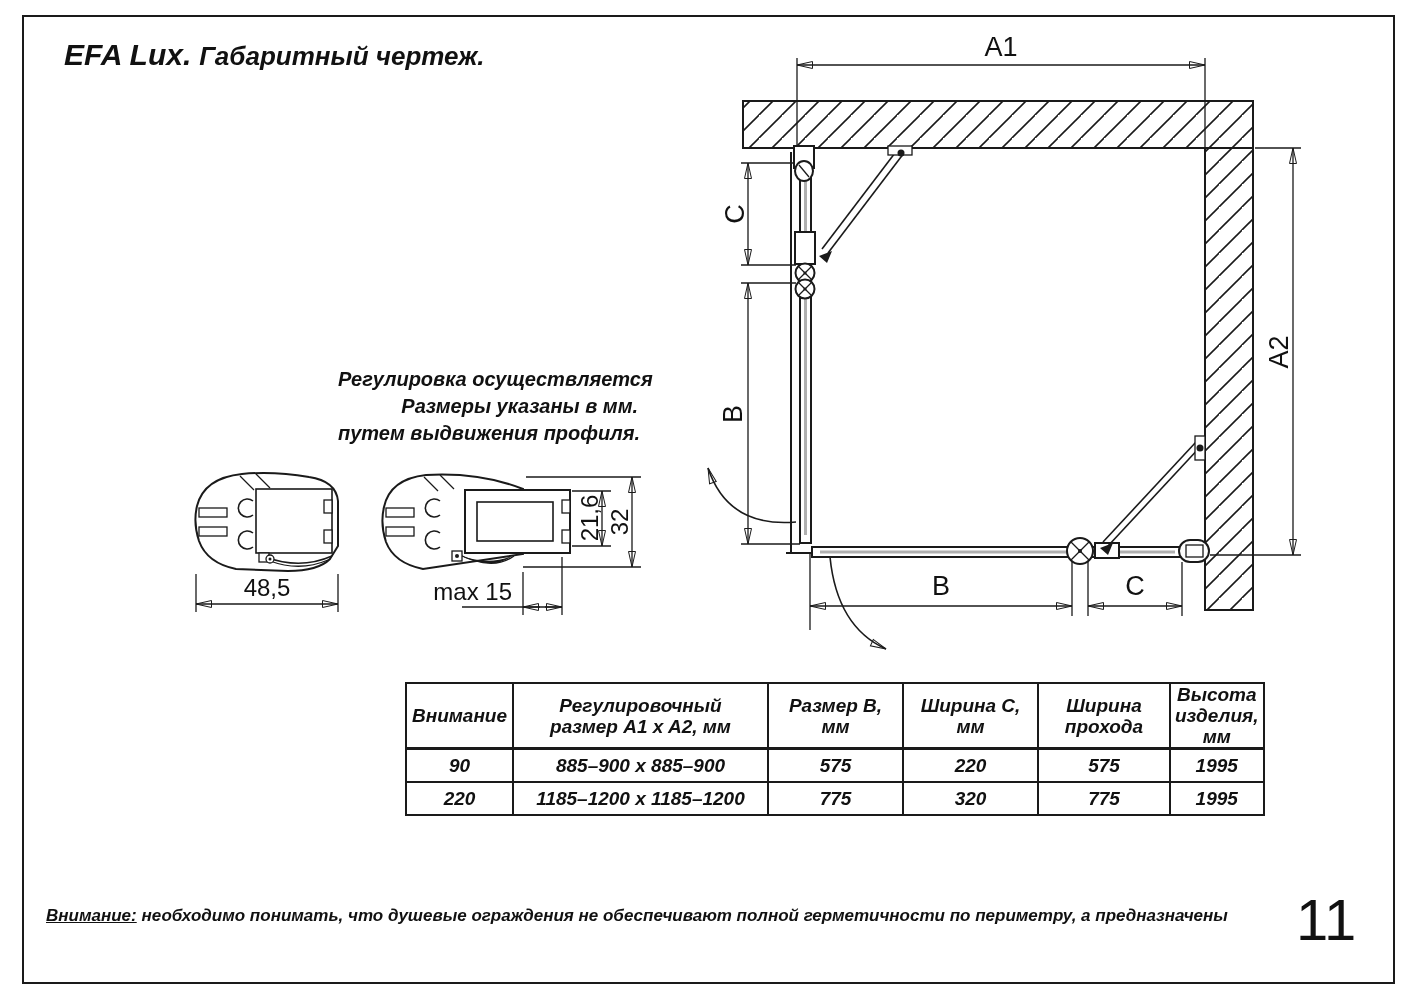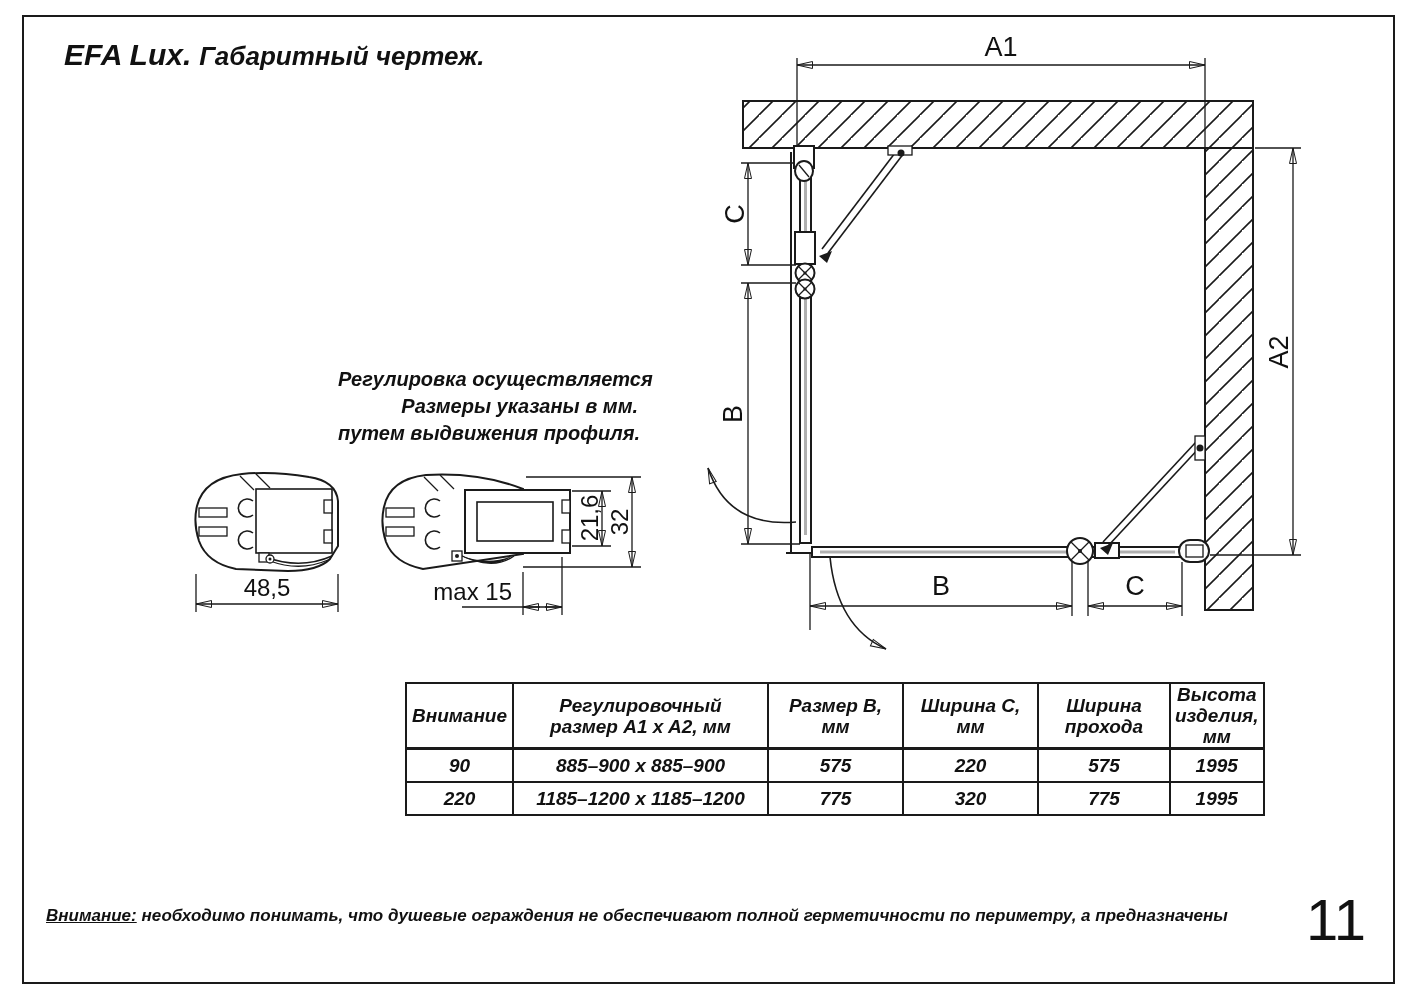--- a/index.html
+++ b/index.html
@@ -14,21 +14,21 @@
         font-style:italic;font-weight:bold;font-size:20px;line-height:27px;white-space:nowrap;}
   .spec-table{position:absolute;left:405px;top:682px;border-collapse:collapse;table-layout:fixed;
         font-style:italic;font-weight:bold;}
   .spec-table th,.spec-table td{border:2px solid #1a1a1a;text-align:center;vertical-align:middle;
         padding:0 4px;font-size:19px;}
   .spec-table th{height:62px;white-space:pre-line;font-weight:bold;border-bottom:3px solid #1a1a1a;line-height:21px;}
   .spec-table td{height:31px;}
   .warning{position:absolute;left:46px;top:903px;font-style:italic;font-weight:bold;
         font-size:17px;line-height:26px;white-space:nowrap;}
   .warning .wl{text-decoration:underline;}
-  .page-number{position:absolute;left:1296px;top:886px;width:80px;text-align:center;
+  .page-number{position:absolute;left:1296px;top:886px;width:80px;
         font-size:58px;color:#111;}
   svg.draw{position:absolute;left:0;top:0;}
   svg line,svg path,svg rect,svg circle,svg ellipse{stroke:#1a1a1a;fill:none;}
   .w1{stroke-width:1.3px;} .w15{stroke-width:1.6px;} .w2{stroke-width:2px;}
   .f{fill:#fff;} .blk{fill:#1a1a1a;stroke:none;}
   .hatch{fill:url(#hatch);}
   .glass{stroke:#b0b0b0;stroke-width:3px;}
   .dtext{font:27px "Liberation Sans",sans-serif;fill:#111;stroke:none;}
   .ptext{font:24px "Liberation Sans",sans-serif;fill:#111;stroke:none;}
 </style>

